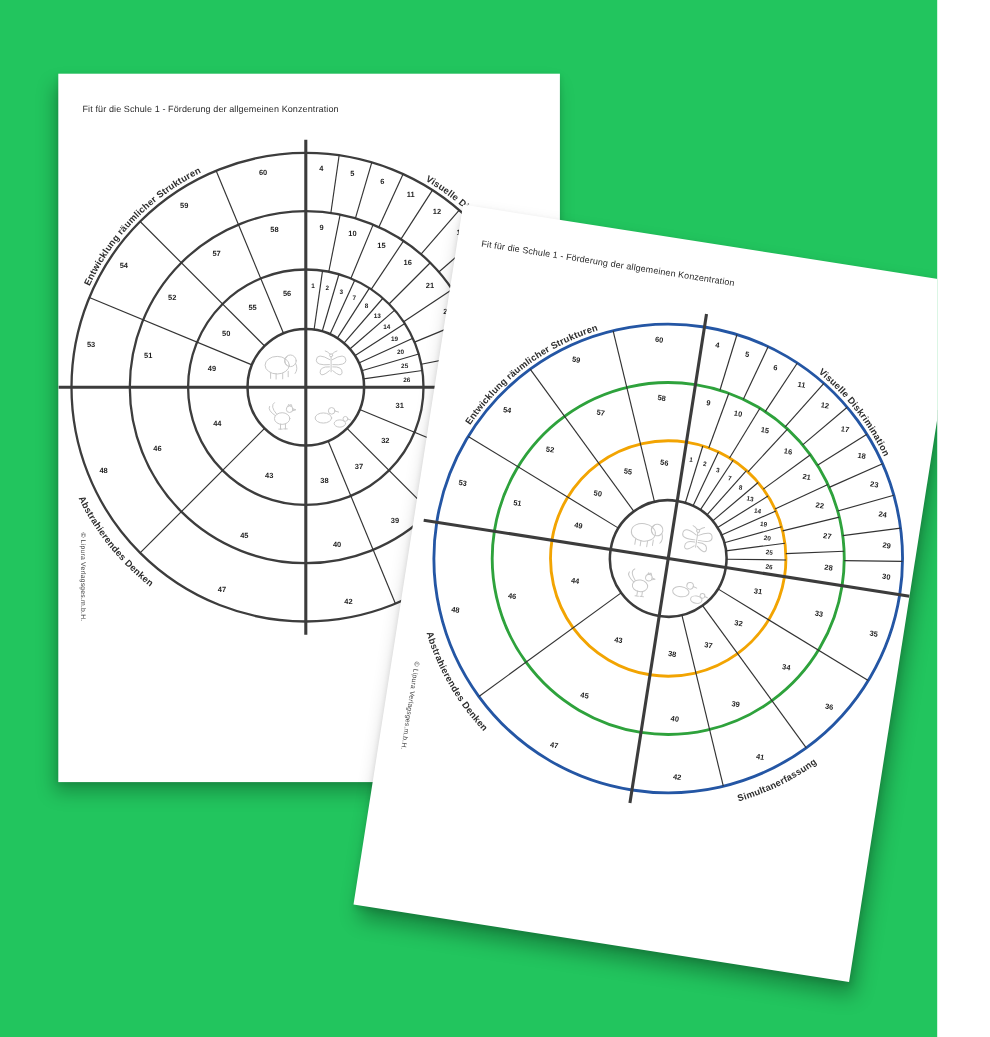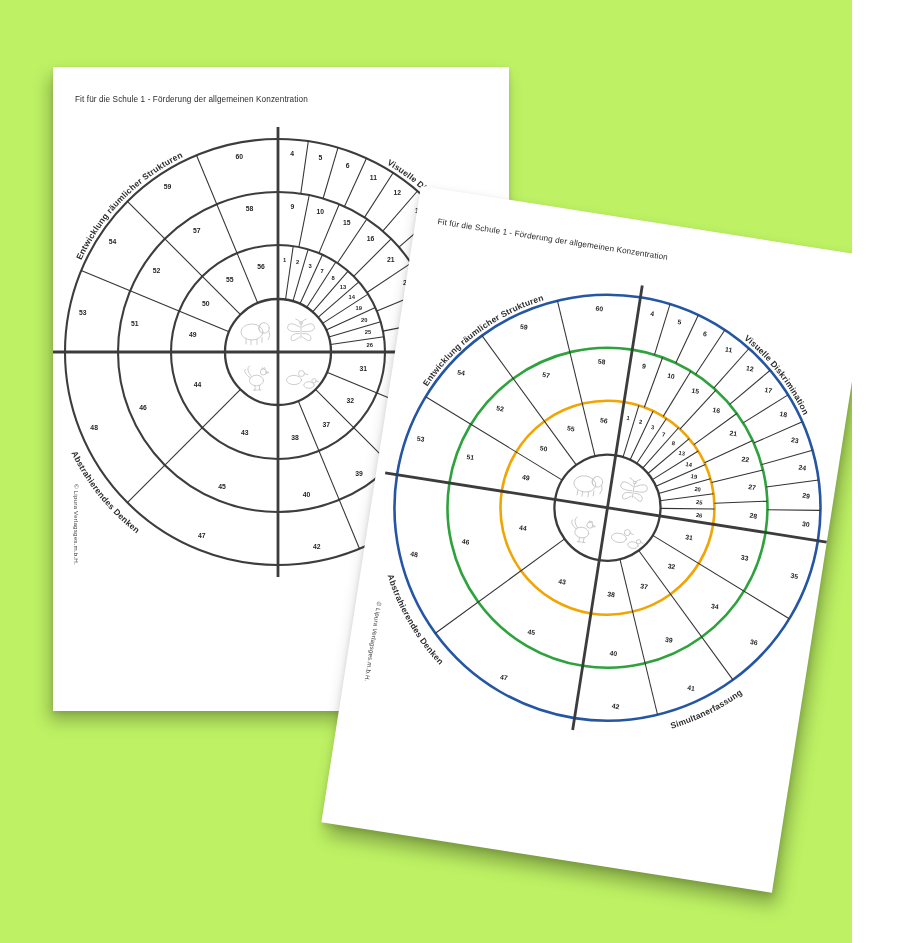--- a/index.html
+++ b/index.html
@@ -1,17 +1,17 @@
 <!DOCTYPE html>
 <html><head>
 <meta charset="utf-8">
 <style>
   html,body{margin:0;padding:0;}
   body{font-family:"Liberation Sans", sans-serif;}
-  .backdrop{position:relative;width:852px;height:943px;background:#bef264;overflow:hidden;text-align:center;}
+  .backdrop{position:relative;width:852px;height:943px;background:#22c55e;overflow:hidden;text-align:center;}
   .sheet{position:absolute;width:456px;height:644px;background:#ffffff;overflow:hidden;}
   .sheet-back{left:53px;top:67px;box-shadow:-4px 10px 16px rgba(0,0,0,.27), 0 2px 5px rgba(0,0,0,.12);}
   .sheet-front{left:421px;top:186px;transform:rotate(8.9deg);transform-origin:0 0;
                box-shadow:6px 12px 18px rgba(0,0,0,.30), 1px 3px 6px rgba(0,0,0,.12);}
   .sheet-title{position:absolute;left:22px;top:28px;font-size:8.2px;font-weight:500;
                color:#2b2b2b;letter-spacing:.1px;white-space:nowrap;}
   .wheel-svg{position:absolute;left:0;top:0;width:456px;height:644px;}
   .wheel-svg text{font-family:"Liberation Sans", sans-serif;}
 </style>
 </head>

